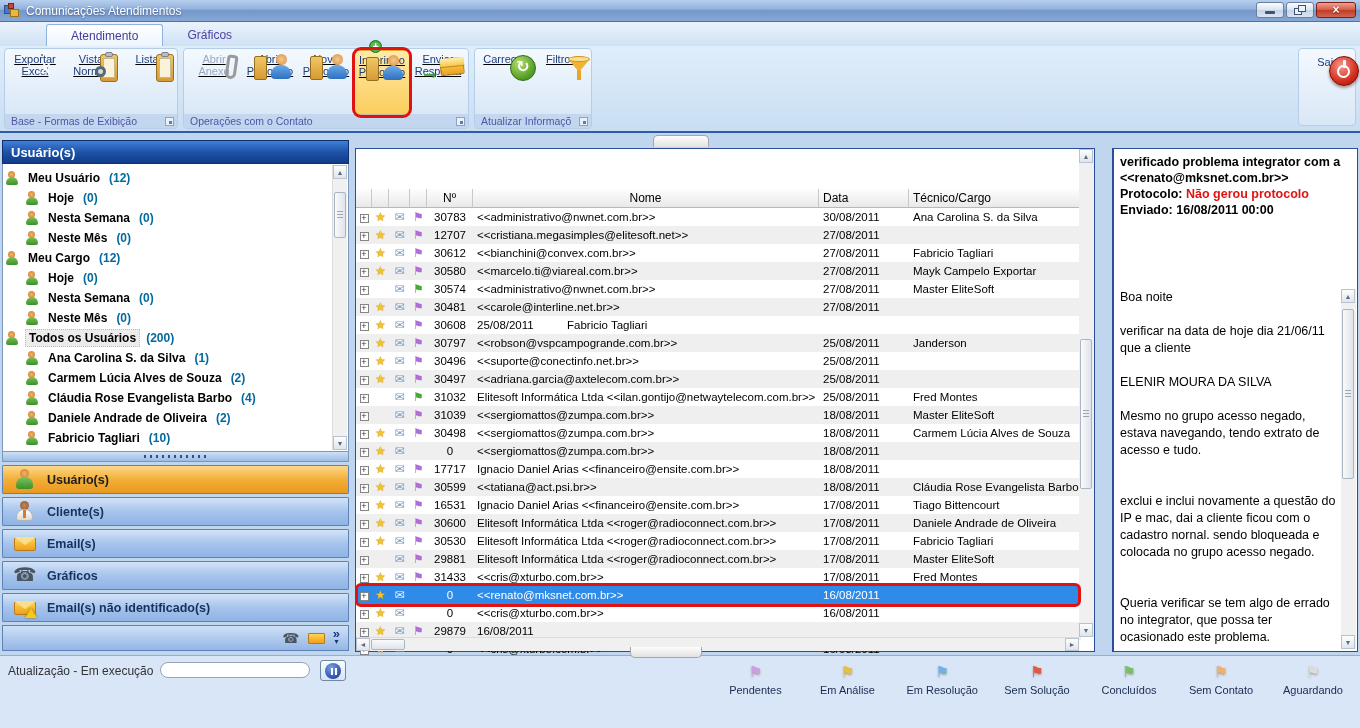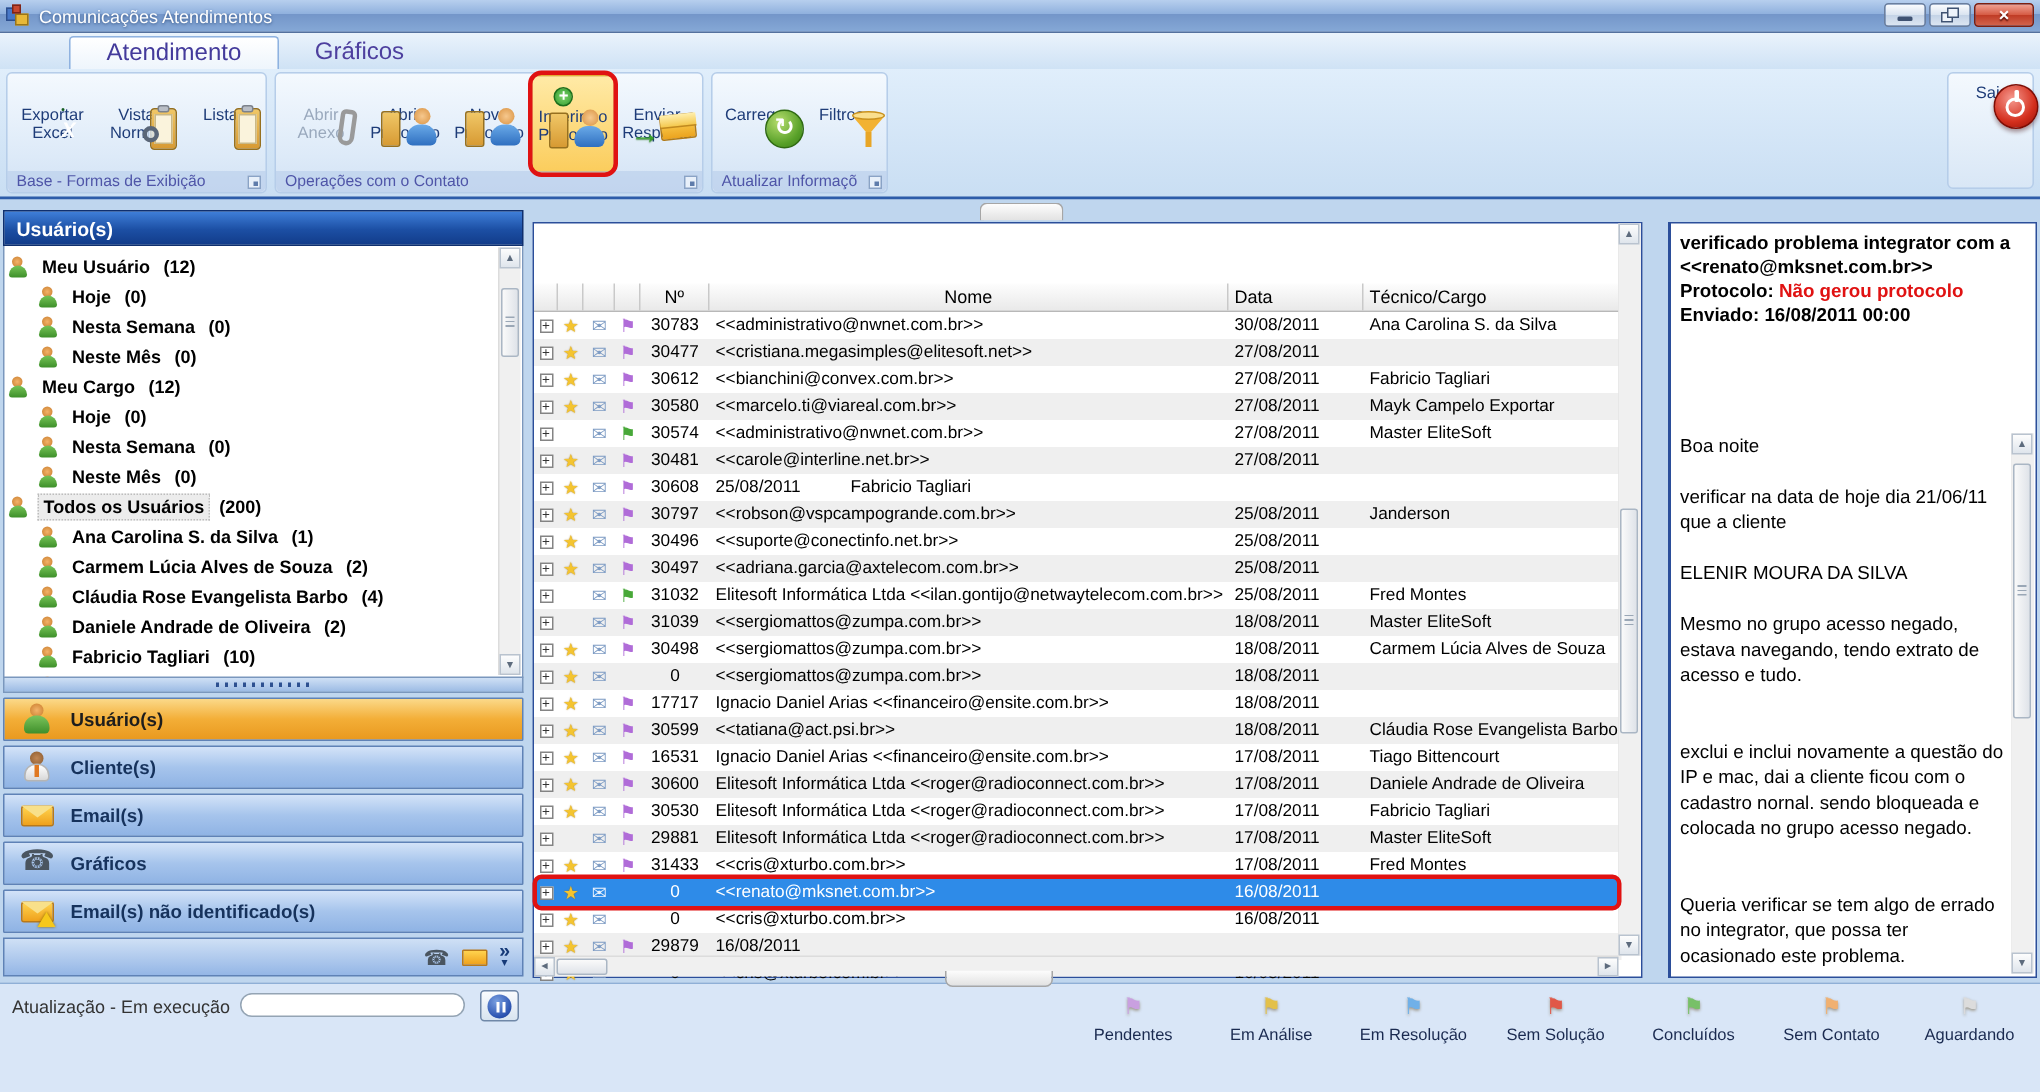--- a/index.html
+++ b/index.html
@@ -22,36 +22,36 @@
     background:linear-gradient(#fbfcfe,#d9e3f0 50%,#c3d2e6 50%,#dce6f2);position:relative;}
   .wbtn.close{width:40px;background:linear-gradient(#efa193,#d55a43 50%,#bf3a24 50%,#d2644d);border-color:#7c1f10;}
   .wbtn .minbar{position:absolute;left:8px;bottom:3px;width:10px;height:3px;background:#3f5272;border-radius:1px;}
   .wbtn .rsq1{position:absolute;left:7px;top:5px;width:8px;height:7px;border:1px solid #3f5272;background:#eef3fa;}
   .wbtn .rsq2{position:absolute;left:11px;top:2px;width:8px;height:7px;border:1px solid #3f5272;background:#eef3fa;}
   .wbtn .x{position:absolute;left:0;right:0;top:0;text-align:center;color:#fff;font-weight:bold;font-size:12px;line-height:14px;text-shadow:0 1px 1px #5e120a;}
 
   
   .tabrow{position:absolute;left:0;top:22px;width:1360px;height:24px;
     background:linear-gradient(#eaf3fc,#cfe2f5);display:flex;align-items:flex-end;padding-left:46px;}
-  .rtab{height:22px;padding:0 24px;font-size:16px;color:#4d3f9e;display:flex;align-items:center;border-radius:3px 3px 0 0;}
+  .rtab{height:22px;padding:0 24px;font-size:12px;color:#4d3f9e;display:flex;align-items:center;border-radius:3px 3px 0 0;}
   .rtab.active{background:linear-gradient(#ffffff,#eef5fc);border:1px solid #8fb2e0;border-bottom:none;color:#433a9b;}
 
   
   .ribbon{position:absolute;left:0;top:46px;width:1360px;height:87px;
     background:linear-gradient(#e0eefb,#c9def3);border-bottom:2px solid #2d5ca9;}
   .ribbon-groups{position:absolute;left:4px;top:2px;display:flex;gap:5px;height:81px;}
   .rgroup{position:relative;height:81px;border:1px solid #b6cde9;border-radius:4px;
     background:linear-gradient(#f4f9fe,#ddeaf8 70%,#d2e2f4);}
   .rg-buttons{display:flex;height:66px;padding:1px 2px 0 2px;}
   .rg-labelbar{position:absolute;left:0;right:0;bottom:0;height:14px;border-radius:0 0 4px 4px;
     background:rgba(180,203,233,.55);display:flex;align-items:center;padding:0 3px 0 6px;}
   .rg-label-text{flex:1;font-size:10.5px;color:#4f55a8;white-space:nowrap;overflow:hidden;}
   .launcher{width:9px;height:9px;border:1px solid #8aa3c6;background:#e8f0fa;position:relative;flex:0 0 9px;}
   .launcher::after{content:"";position:absolute;right:1px;bottom:1px;width:3px;height:3px;background:#5f7cab;}
-  .rbtn{position:relative;width:56px;padding-top:20px;text-align:center;border-radius:3px;}
+  .rbtn{position:relative;width:56px;padding-top:2px;text-align:center;border-radius:3px;text-decoration:underline;}
   .rbtn.hl{background:linear-gradient(#ffeaa6,#fbcd5d);border:1px solid #e2ab35;}
   .rb-label{font-size:11px;line-height:12px;color:#1e3c78;white-space:pre-line;margin-top:1px;}
   .rbtn.disabled .rb-label{color:#9aa9bd;}
   .sair-group{position:absolute;right:4px;top:2px;width:58px;height:78px;border:1px solid #b6cde9;border-radius:4px;
     background:linear-gradient(#f4f9fe,#d9e7f6);text-align:center;padding-top:6px;}
   .ann{position:absolute;border:3px solid #e01212;border-radius:9px;pointer-events:none;z-index:9;}
   .rbtn .ann{inset:-4px -3px;}
 
   
   .ic{position:relative;width:36px;height:34px;margin:0 auto;}
@@ -90,21 +90,21 @@
   
   .sidebar{position:absolute;left:2px;top:7px;width:347px;height:512px;}
   .sb-header{height:24px;background:linear-gradient(#3f7fd9,#1c4fa4 55%,#123c8a);border:1px solid #0f2f6e;
     color:#fff;font-weight:bold;font-size:13px;display:flex;align-items:center;padding-left:8px;}
   .tree{position:relative;height:288px;background:#fff;border:1px solid #7a97bd;border-top:none;overflow:hidden;}
   .tree-list{padding:4px 0 0 2px;}
   .tree-item{display:flex;align-items:center;height:20px;font-size:12px;font-weight:bold;color:#000;white-space:nowrap;}
   .tree-item.lvl1{padding-left:20px;}
   .tree-item .tlabel{padding:1px 3px;}
   .tree-item.selected .tlabel{background:#ececec;border:1px dotted #bdbdbd;}
-  .tree-count{color:#000000;margin-left:6px;}
+  .tree-count{color:#0369a1;margin-left:6px;}
   .tperson{position:relative;width:15px;height:15px;margin-right:5px;flex:0 0 15px;}
   .tperson .head{position:absolute;left:3px;top:0;width:7px;height:7px;border-radius:50%;background:radial-gradient(#f2b36a,#c97b2a);}
   .tperson .body{position:absolute;left:1px;top:6px;width:12px;height:8px;border-radius:6px 6px 2px 2px;background:linear-gradient(#77c457,#3d8f2a);}
   .vscroll{position:absolute;top:1px;bottom:1px;right:1px;width:15px;background:#f0f0f0;border-left:1px solid #dcdcdc;}
   .vscroll .arr{position:absolute;left:0;width:14px;height:14px;background:linear-gradient(#fdfdfd,#dfe5ec);border:1px solid #b9c3cf;color:#5d6b7d;font-size:7px;text-align:center;line-height:13px;}
   .vscroll .arr.up{top:0;}
   .vscroll .arr.dn{bottom:0;}
   .vscroll .thumb{position:absolute;left:1px;width:12px;background:linear-gradient(90deg,#fafafa,#dfe3e9);border:1px solid #aab6c4;border-radius:2px;}
   .thumb .grip{position:absolute;left:2px;right:2px;top:50%;height:7px;margin-top:-4px;
     background:repeating-linear-gradient(#9aa7b6 0 1px,transparent 1px 3px);}
@@ -507,21 +507,21 @@
     <span class="c-n">30783</span>
     <span class="c-nome">&lt;&lt;administrativo@nwnet.com.br&gt;&gt;</span>
     <span class="c-data">30/08/2011</span>
     <span class="c-tec">Ana Carolina S. da Silva</span>
   </div>
           <div class="grow alt">
     <span class="c-exp"><span class="expbox">+</span></span>
     <span class="c-star" style="visibility: visible;">★</span>
     <span class="c-env">✉</span>
     <span class="c-flag flag-purple">⚑</span>
-    <span class="c-n">30477</span>
+    <span class="c-n">12707</span>
     <span class="c-nome">&lt;&lt;cristiana.megasimples@elitesoft.net&gt;&gt;</span>
     <span class="c-data">27/08/2011</span>
     <span class="c-tec"></span>
   </div>
           <div class="grow">
     <span class="c-exp"><span class="expbox">+</span></span>
     <span class="c-star" style="visibility: visible;">★</span>
     <span class="c-env">✉</span>
     <span class="c-flag flag-purple">⚑</span>
     <span class="c-n">30612</span>

